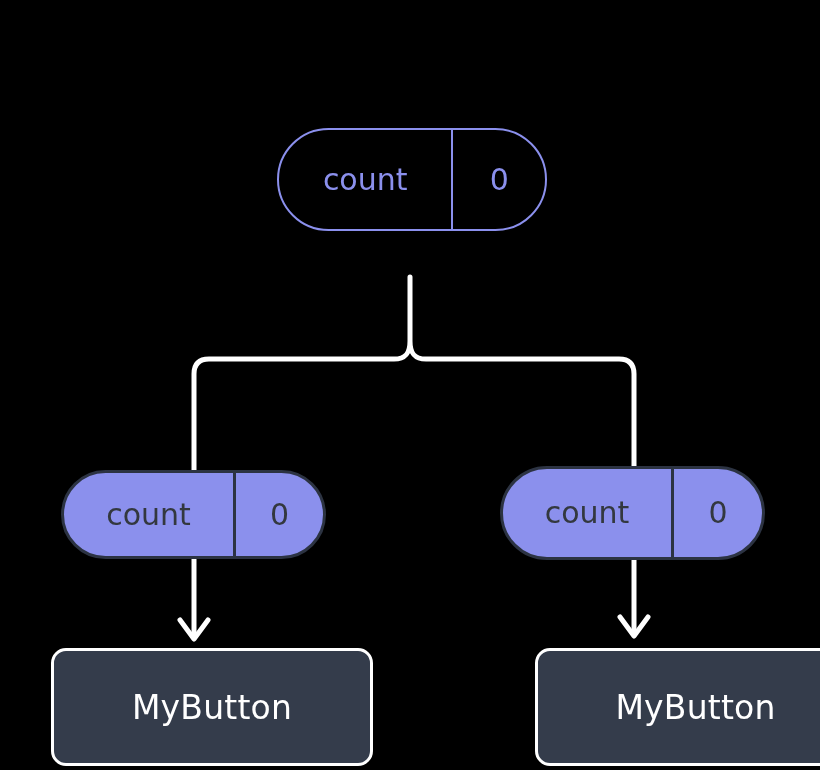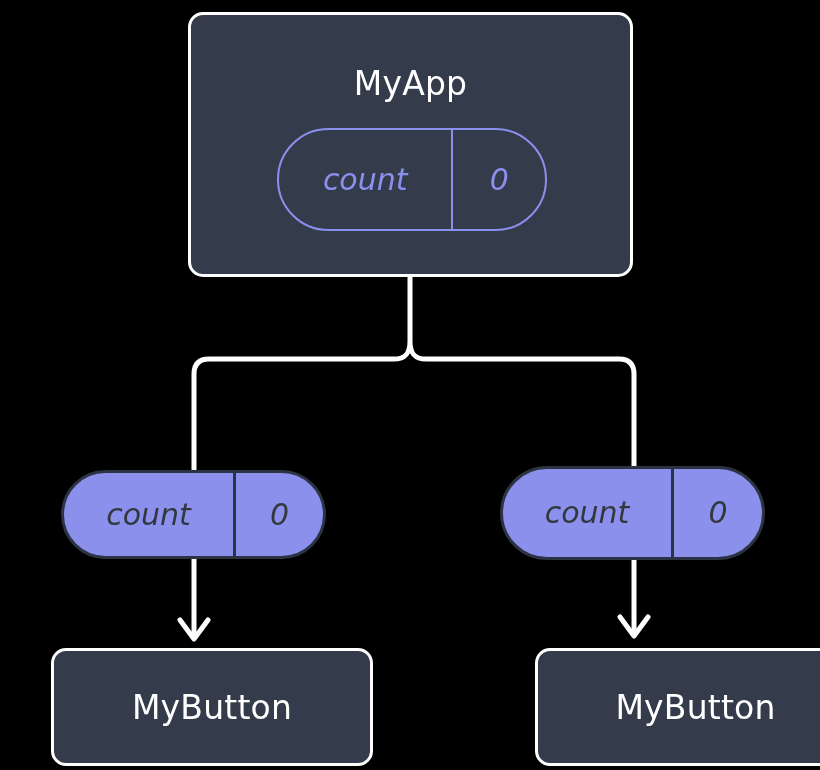--- a/index.html
+++ b/index.html
@@ -81,21 +81,20 @@
     overflow: hidden;
   }
   .pill-key,
   .pill-value {
     display: flex;
     align-items: center;
     justify-content: center;
     font-size: 30px;
     line-height: 1;
     white-space: nowrap;
-    font-style: italic;
   }
   
   .state-pill.outlined {
     background: transparent;
     border: 2px solid #8b90ed;
   }
   .state-pill.outlined .pill-key,
   .state-pill.outlined .pill-value {
     color: #8b90ed;
   }
@@ -165,23 +164,20 @@
       <line x1="194" y1="559" x2="194" y2="636" stroke="#ffffff" stroke-width="5" stroke-linecap="butt"></line>
       <polyline points="180,620 194,639 208,620" fill="none" stroke="#ffffff" stroke-width="5" stroke-linecap="round" stroke-linejoin="round"></polyline>
     </g>
 
     <g>
       <line x1="634" y1="560" x2="634" y2="633" stroke="#ffffff" stroke-width="5" stroke-linecap="butt"></line>
       <polyline points="620,617 634,636 648,617" fill="none" stroke="#ffffff" stroke-width="5" stroke-linecap="round" stroke-linejoin="round"></polyline>
     </g>
   </svg>
 
-  <div class="widget-card" id="card-myapp">
-    <div class="widget-title">MyApp</div>
-  </div>
 
   <div class="state-pill outlined" id="pill-myapp">
     <div class="pill-key">count</div>
     <div class="pill-value">0</div>
   </div>
 
   <div class="state-pill filled" id="pill-left">
     <div class="pill-key">count</div>
     <div class="pill-value">0</div>
   </div>

